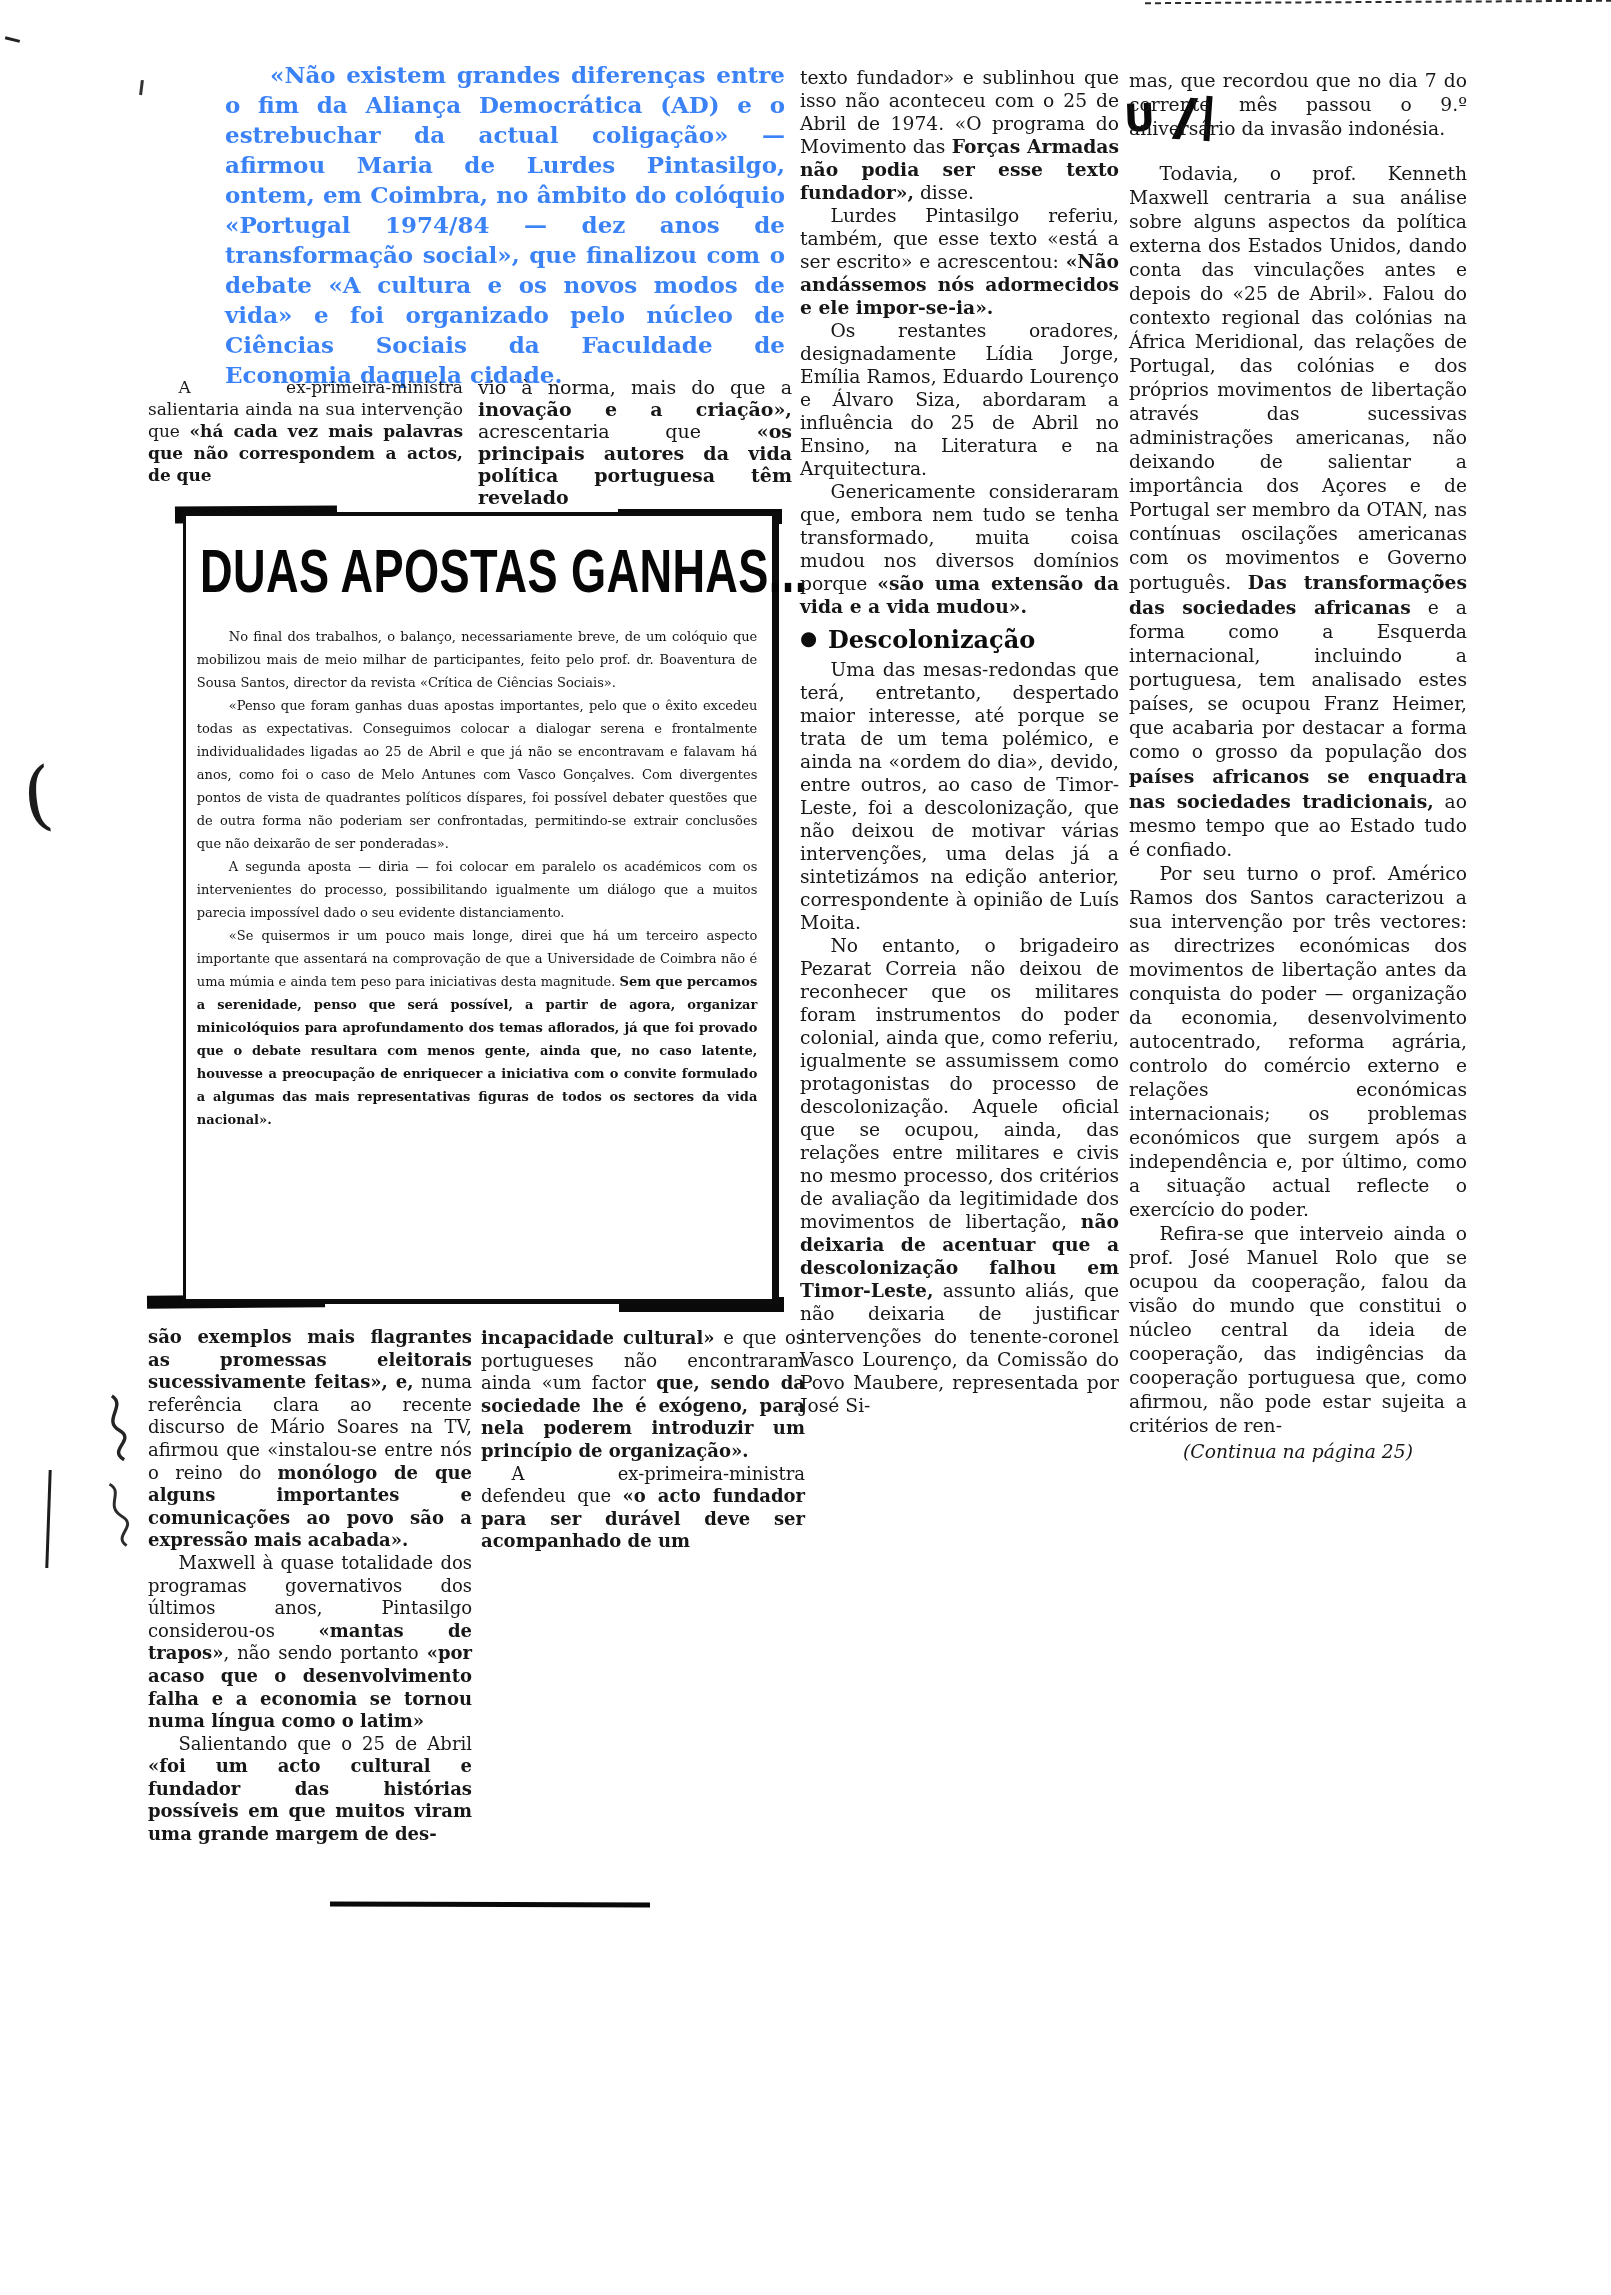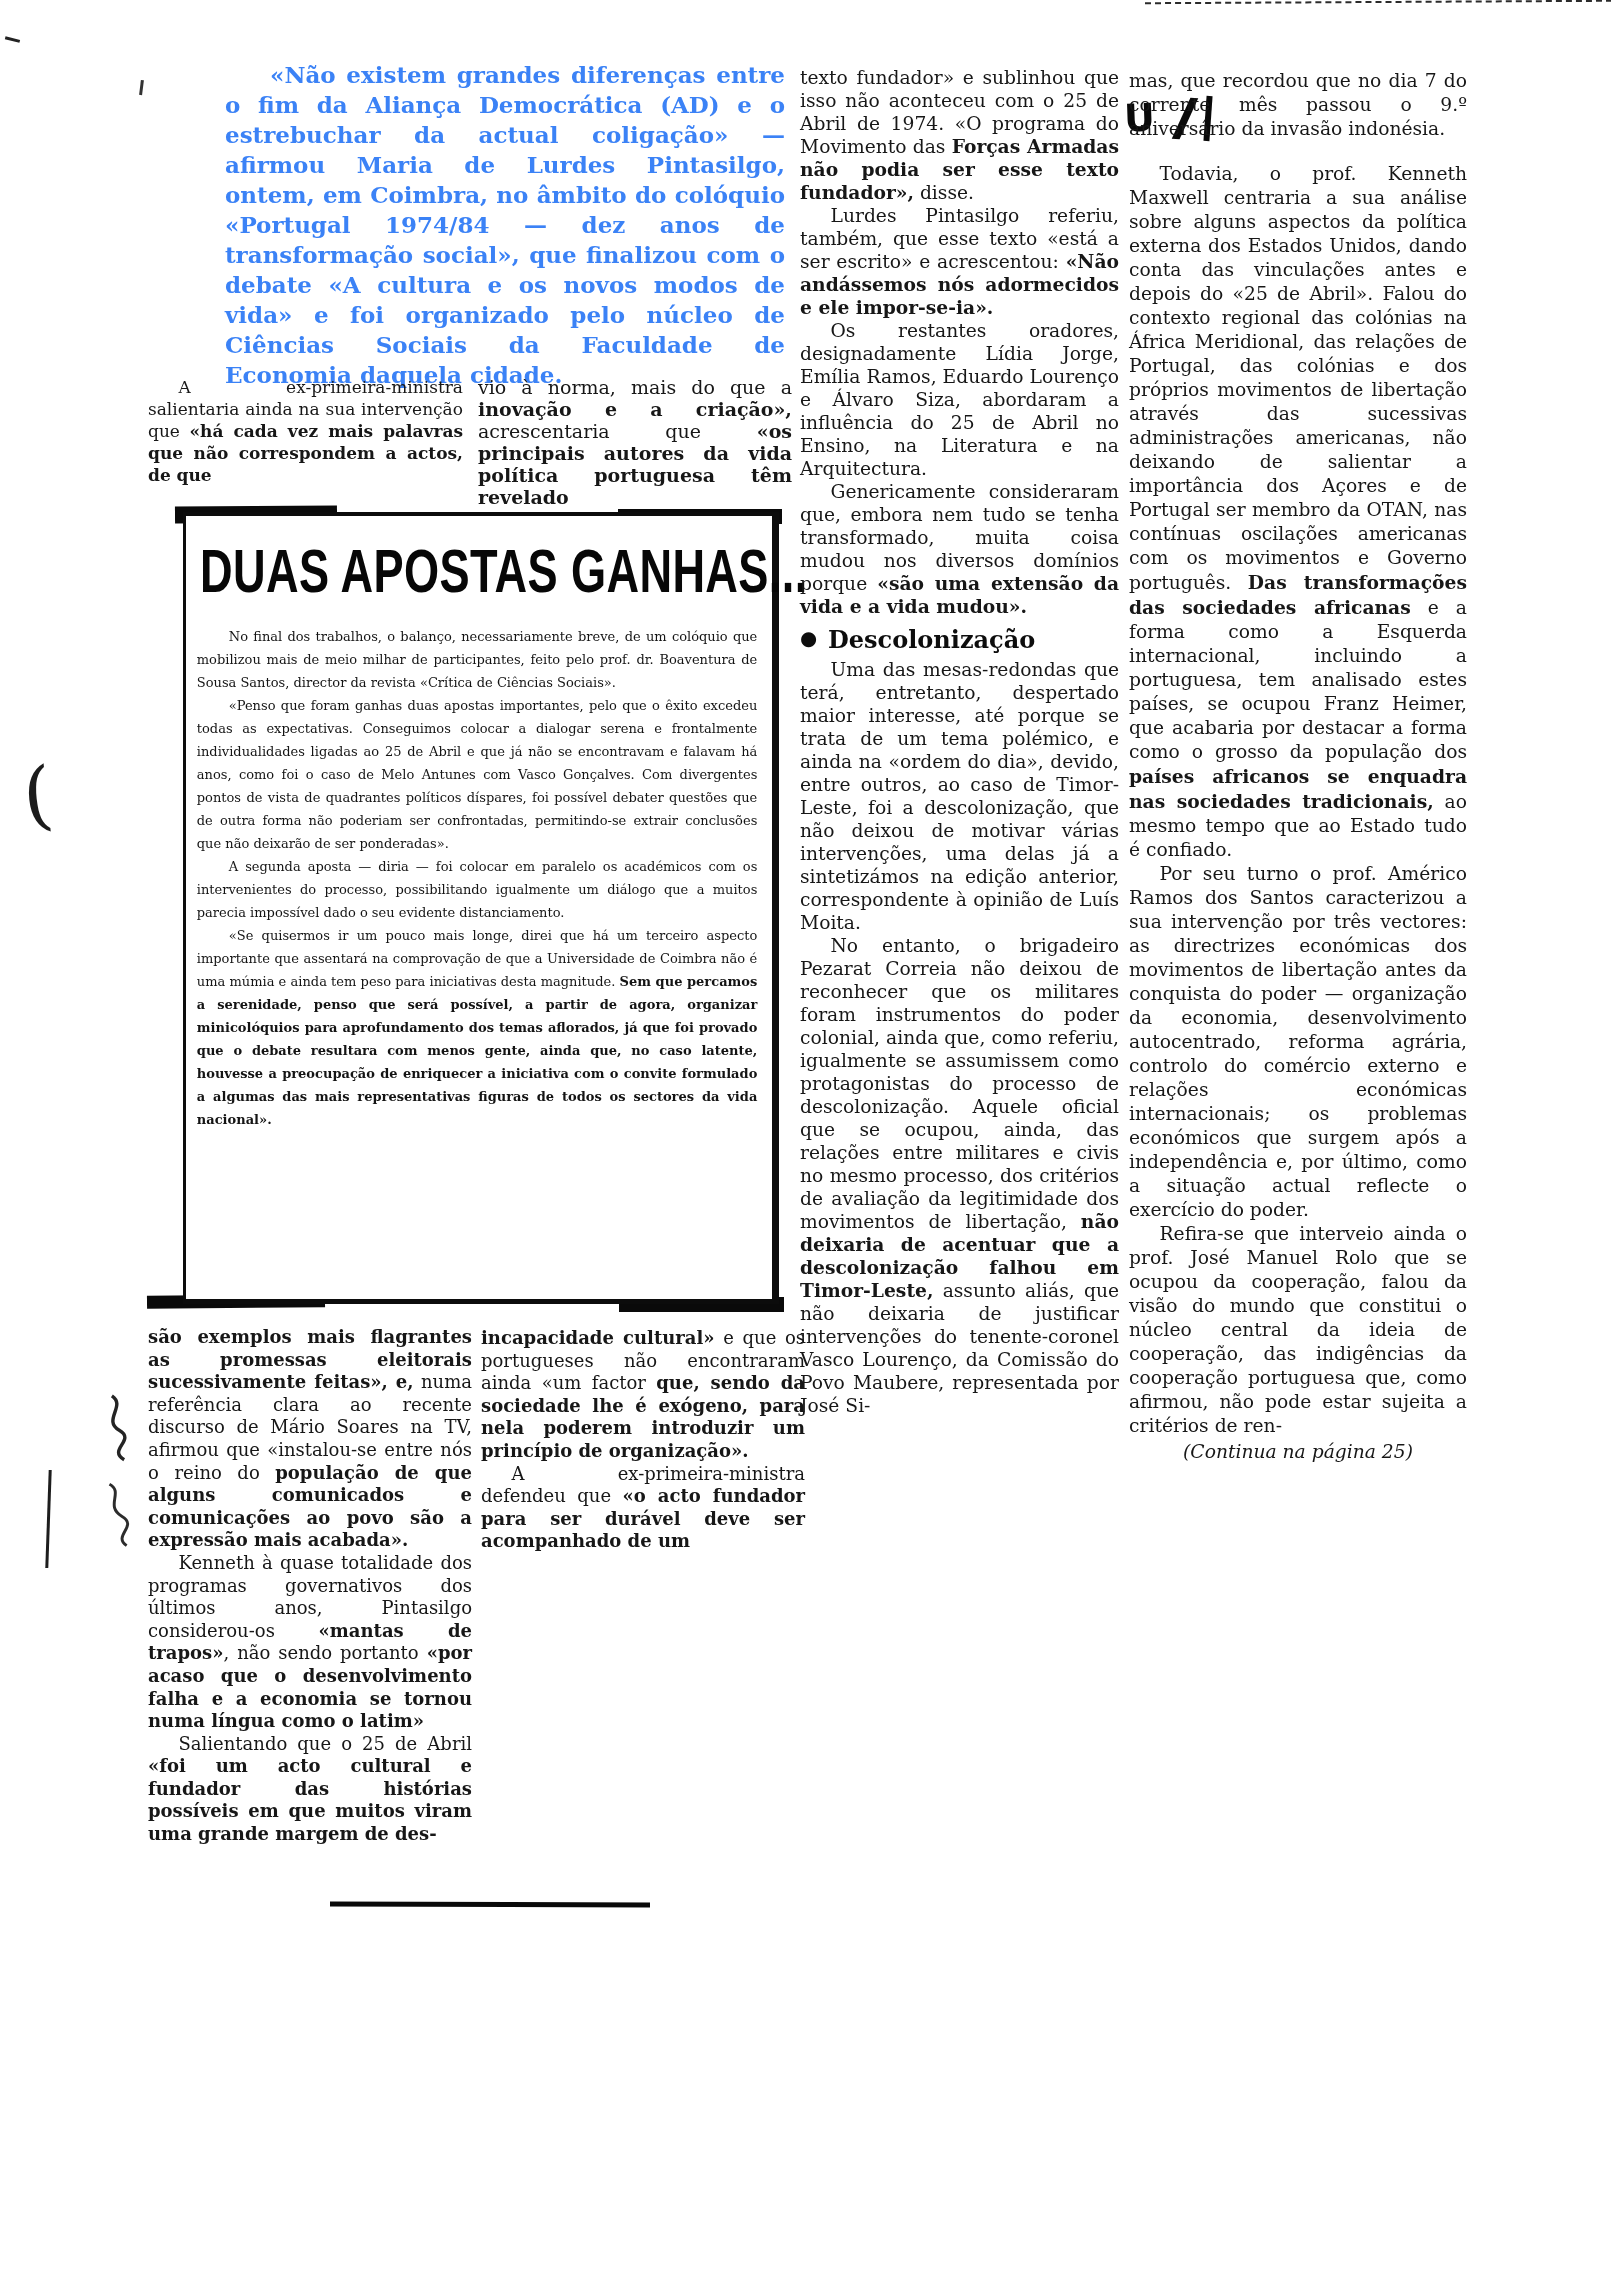--- a/index.html
+++ b/index.html
@@ -98,22 +98,22 @@
   <div id="box-headline">DUAS APOSTAS GANHAS...</div>
   <div id="box-body">
     <p class="np">No final dos trabalhos, o balanço, necessariamente breve, de um colóquio que mobilizou mais de meio milhar de participantes, feito pelo prof. dr. Boaventura de Sousa Santos, director da revista «Crítica de Ciências Sociais».</p>
     <p class="np">«Penso que foram ganhas duas apostas importantes, pelo que o êxito excedeu todas as expectativas. Conseguimos colocar a dialogar serena e frontalmente individualidades ligadas ao 25 de Abril e que já não se encontravam e falavam há anos, como foi o caso de Melo Antunes com Vasco Gonçalves. Com divergentes pontos de vista de quadrantes políticos díspares, foi possível debater questões que de outra forma não poderiam ser confrontadas, permitindo-se extrair conclusões que não deixarão de ser ponderadas».</p>
     <p class="np">A segunda aposta — diria — foi colocar em paralelo os académicos com os intervenientes do processo, possibilitando igualmente um diálogo que a muitos parecia impossível dado o seu evidente distanciamento.</p>
     <p class="np"><span>«Se quisermos ir um pouco mais longe, direi que há um terceiro aspecto importante que assentará na comprovação de que a Universidade de Coimbra não é uma múmia e ainda tem peso para iniciativas desta magnitude. </span><span class="b">Sem que percamos a serenidade, penso que será possível, a partir de agora, organizar minicolóquios para aprofundamento dos temas aflorados, já que foi provado que o debate resultara com menos gente, ainda que, no caso latente, houvesse a preocupação de enriquecer a iniciativa com o convite formulado a algumas das mais representativas figuras de todos os sectores da vida nacional».</span></p>
   </div>
 </div>
 
 <div class="col" id="lower-left">
-  <p class="np noind"><span class="b">são exemplos mais flagrantes as promessas eleitorais sucessivamente feitas», e,</span><span> numa referência clara ao recente discurso de Mário Soares na TV, afirmou que «instalou-se entre nós o reino do </span><span class="b">população de que alguns comunicados e comunicações ao povo são a expressão mais acabada».</span></p>
-  <p class="np"><span>Kenneth à quase totalidade dos programas governativos dos últimos anos, Pintasilgo considerou-os </span><span class="b">«mantas de trapos»</span><span>, não sendo portanto </span><span class="b">«por acaso que o desenvolvimento falha e a economia se tornou numa língua como o latim»</span></p>
+  <p class="np noind"><span class="b">são exemplos mais flagrantes as promessas eleitorais sucessivamente feitas», e,</span><span> numa referência clara ao recente discurso de Mário Soares na TV, afirmou que «instalou-se entre nós o reino do </span><span class="b">monólogo de que alguns importantes e comunicações ao povo são a expressão mais acabada».</span></p>
+  <p class="np"><span>Maxwell à quase totalidade dos programas governativos dos últimos anos, Pintasilgo considerou-os </span><span class="b">«mantas de trapos»</span><span>, não sendo portanto </span><span class="b">«por acaso que o desenvolvimento falha e a economia se tornou numa língua como o latim»</span></p>
   <p class="np"><span>Salientando que o 25 de Abril </span><span class="b">«foi um acto cultural e fundador das histórias possíveis em que muitos viram uma grande margem de des-</span></p>
 </div>
 <div class="bar" style="left:330px;top:1902px;width:320px;height:4.9px;transform:rotate(0.2deg);"></div>
 
 <div class="col" id="lower-mid">
   <p class="np noind"><span class="b">incapacidade cultural»</span><span> e que os portugueses não encontraram ainda «um factor </span><span class="b">que, sendo da sociedade lhe é exógeno, para nela poderem introduzir um princípio de organização».</span></p>
   <p class="np"><span>A ex-primeira-ministra defendeu que </span><span class="b">«o acto fundador para ser durável deve ser acompanhado de um</span></p>
 </div>
 
 <div class="col" id="mid-col">

